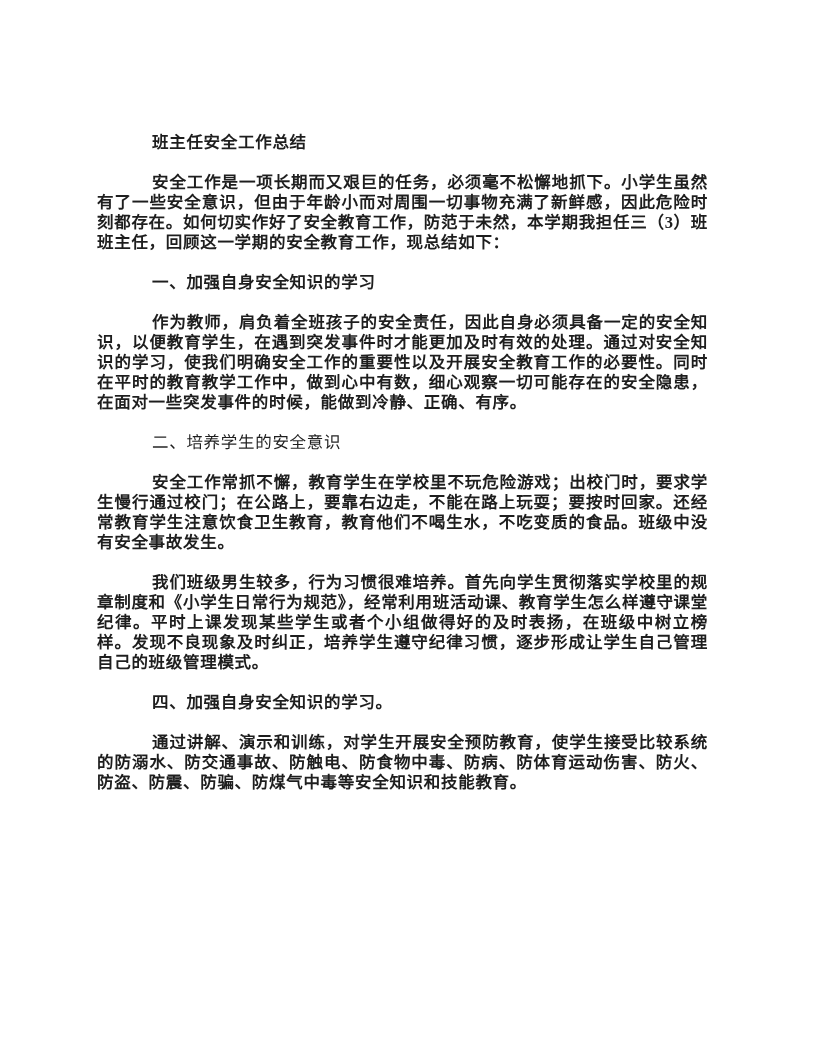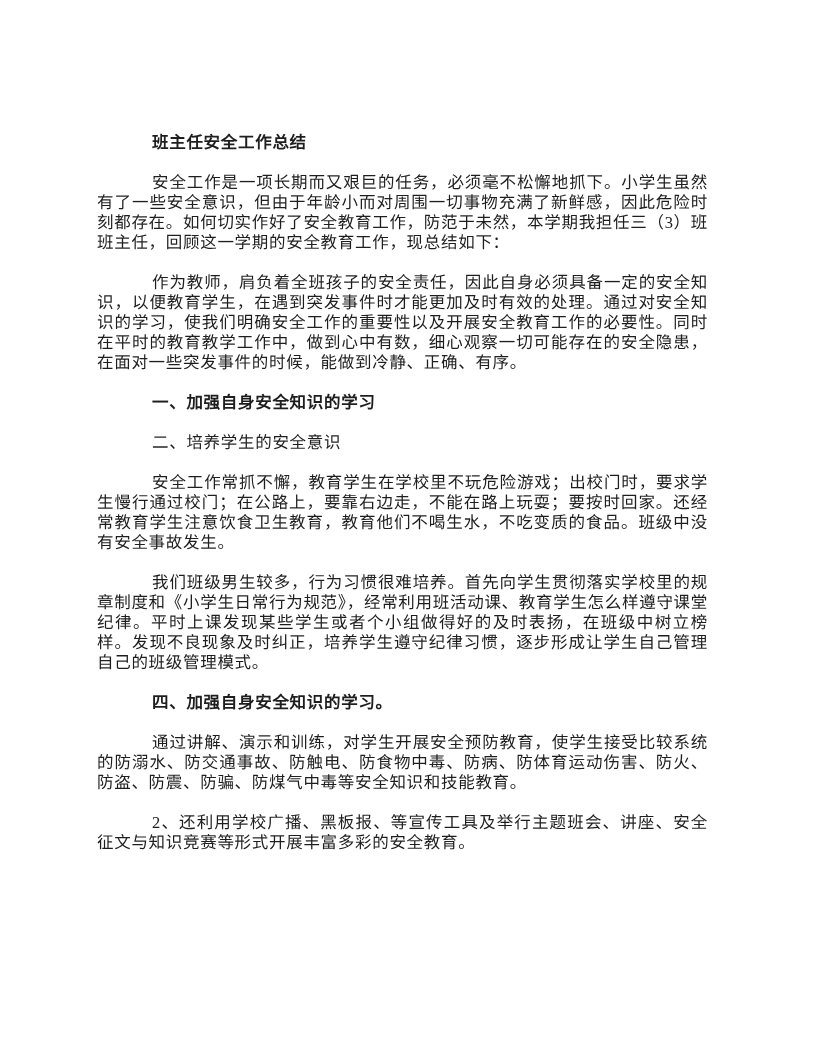--- a/index.html
+++ b/index.html
@@ -22,20 +22,21 @@
   .block {
     font-size: 16.5px;
     line-height: 20px;
     letter-spacing: 0.7px;
     text-indent: 55px;
     margin: 0 0 20px 0;
     word-break: break-all;
   }
   .para {
     text-align: justify;
+    font-weight: bold;
   }
   .title {
     font-weight: bold;
   }
   .heading {
     font-weight: bold;
   }
   .heading-light {
     font-weight: normal;
   }
@@ -43,32 +44,31 @@
 </head>
 <body>
 
 <div class="page">
   <div class="content">
 
     <p class="block title">班主任安全工作总结</p>
 
     <p class="block para">安全工作是一项长期而又艰巨的任务，必须毫不松懈地抓下。小学生虽然有了一些安全意识，但由于年龄小而对周围一切事物充满了新鲜感，因此危险时刻都存在。如何切实作好了安全教育工作，防范于未然，本学期我担任三（3）班班主任，回顾这一学期的安全教育工作，现总结如下：</p>
 
+    <p class="block heading">一、加强自身安全知识的学习</p>
+
     <p class="block para">作为教师，肩负着全班孩子的安全责任，因此自身必须具备一定的安全知识，以便教育学生，在遇到突发事件时才能更加及时有效的处理。通过对安全知识的学习，使我们明确安全工作的重要性以及开展安全教育工作的必要性。同时在平时的教育教学工作中，做到心中有数，细心观察一切可能存在的安全隐患，在面对一些突发事件的时候，能做到冷静、正确、有序。</p>
-
-    <p class="block heading">一、加强自身安全知识的学习</p>
 
     <p class="block heading heading-light">二、培养学生的安全意识</p>
 
     <p class="block para">安全工作常抓不懈，教育学生在学校里不玩危险游戏；出校门时，要求学生慢行通过校门；在公路上，要靠右边走，不能在路上玩耍；要按时回家。还经常教育学生注意饮食卫生教育，教育他们不喝生水，不吃变质的食品。班级中没有安全事故发生。</p>
 
 
     <p class="block para">我们班级男生较多，行为习惯很难培养。首先向学生贯彻落实学校里的规章制度和《小学生日常行为规范》，经常利用班活动课、教育学生怎么样遵守课堂纪律。平时上课发现某些学生或者个小组做得好的及时表扬，在班级中树立榜样。发现不良现象及时纠正，培养学生遵守纪律习惯，逐步形成让学生自己管理自己的班级管理模式。</p>
 
     <p class="block heading">四、加强自身安全知识的学习。</p>
 
 
     <p class="block para">通过讲解、演示和训练，对学生开展安全预防教育，使学生接受比较系统的防溺水、防交通事故、防触电、防食物中毒、防病、防体育运动伤害、防火、防盗、防震、防骗、防煤气中毒等安全知识和技能教育。</p>
 
-    <p class="block para">2、还利用学校广播、黑板报、等宣传工具及举行主题班会、讲座、安全征文与知识竞赛等形式开展丰富多彩的安全教育。</p>
 
   </div>
 </div>
 
 </body></html>

